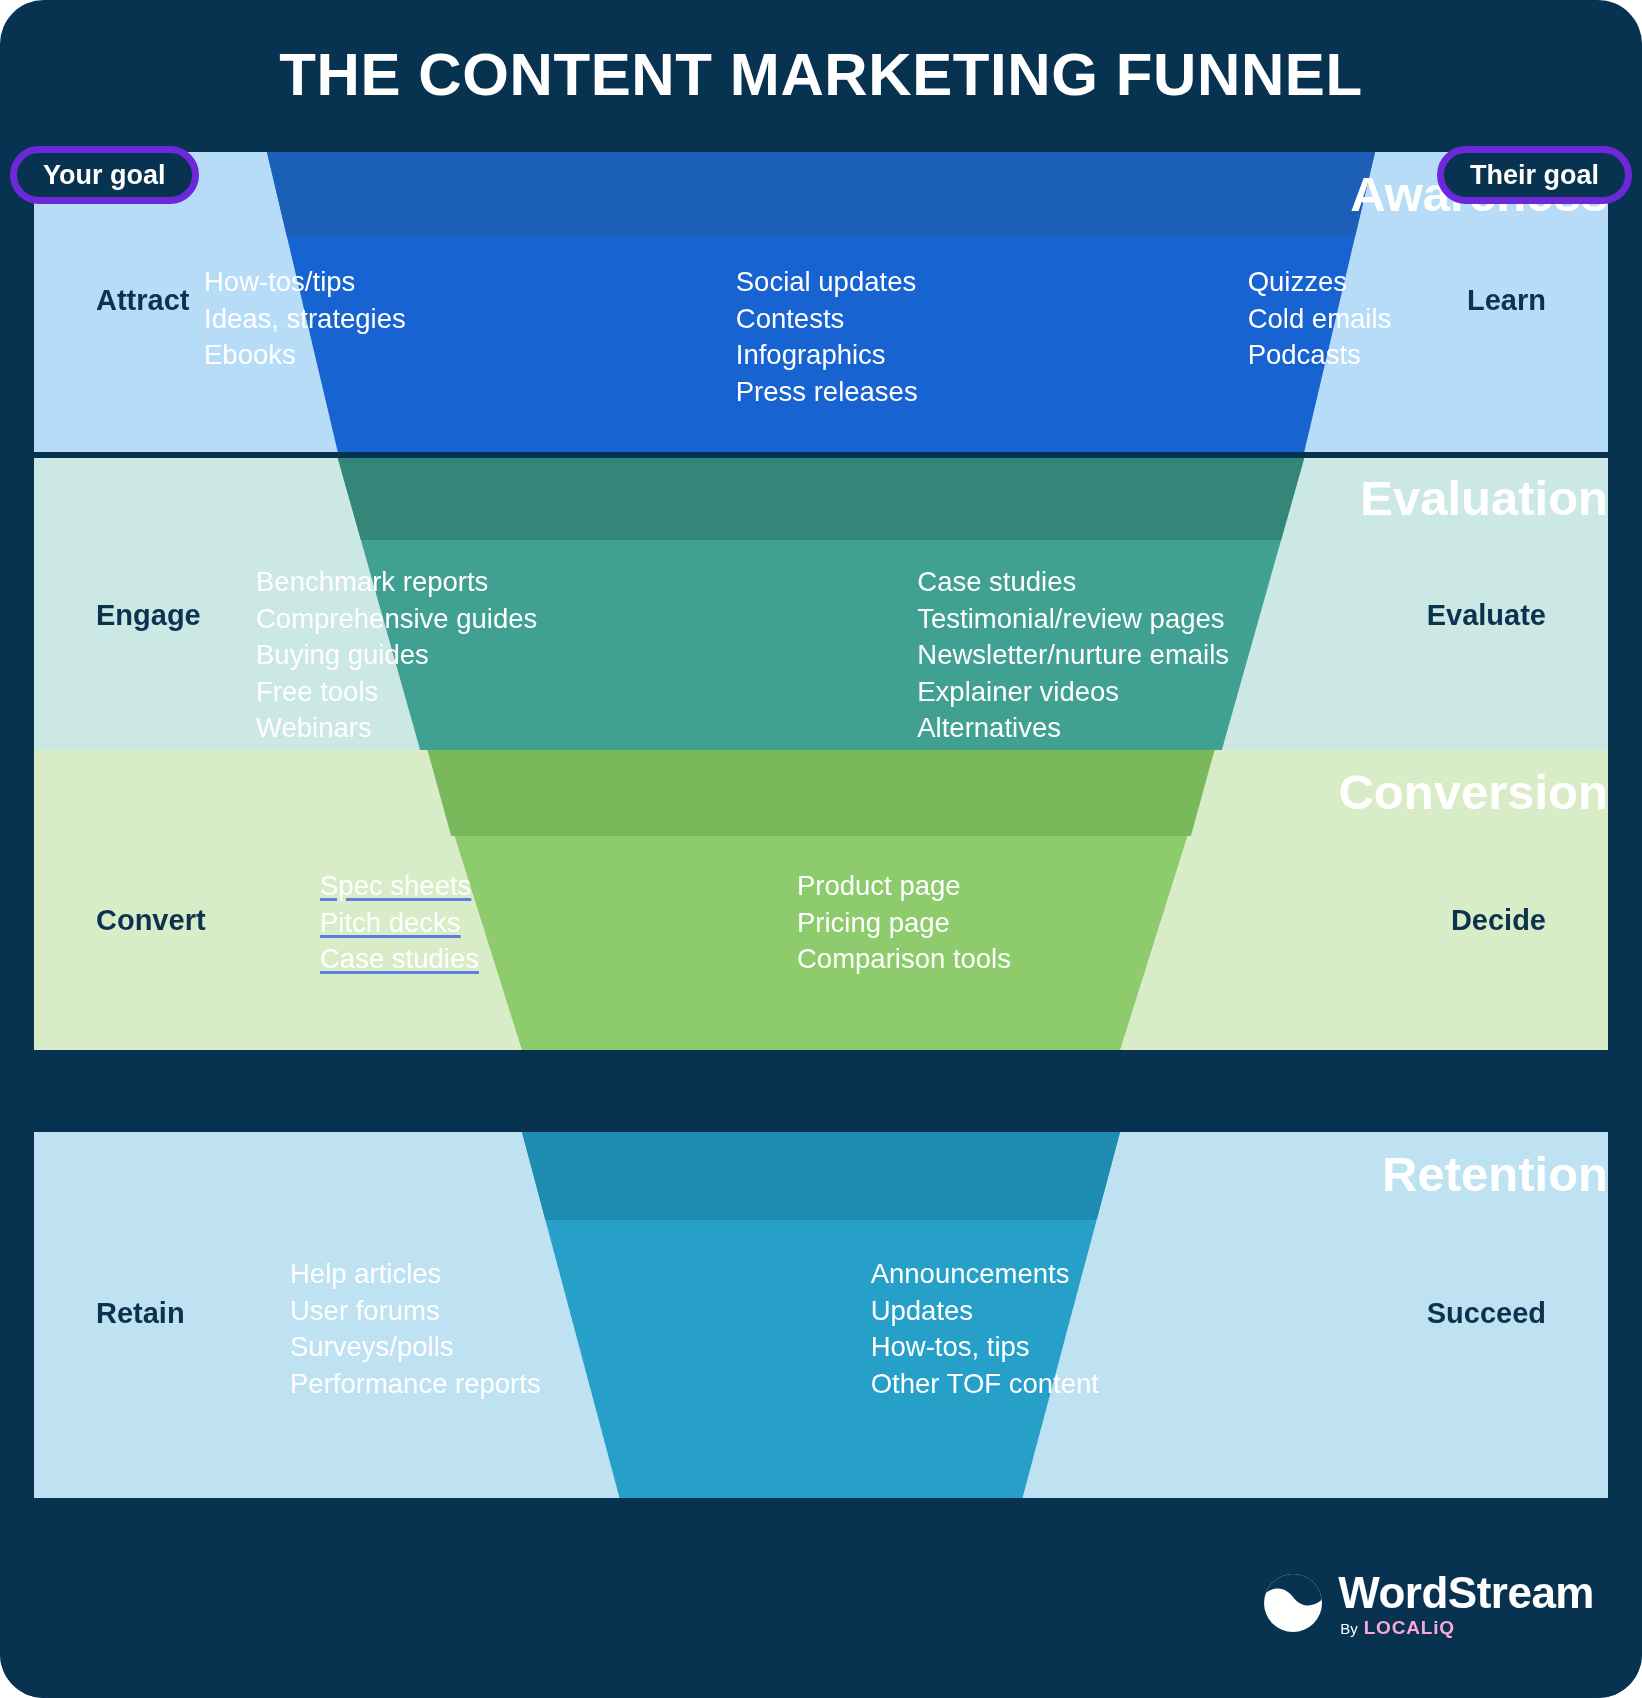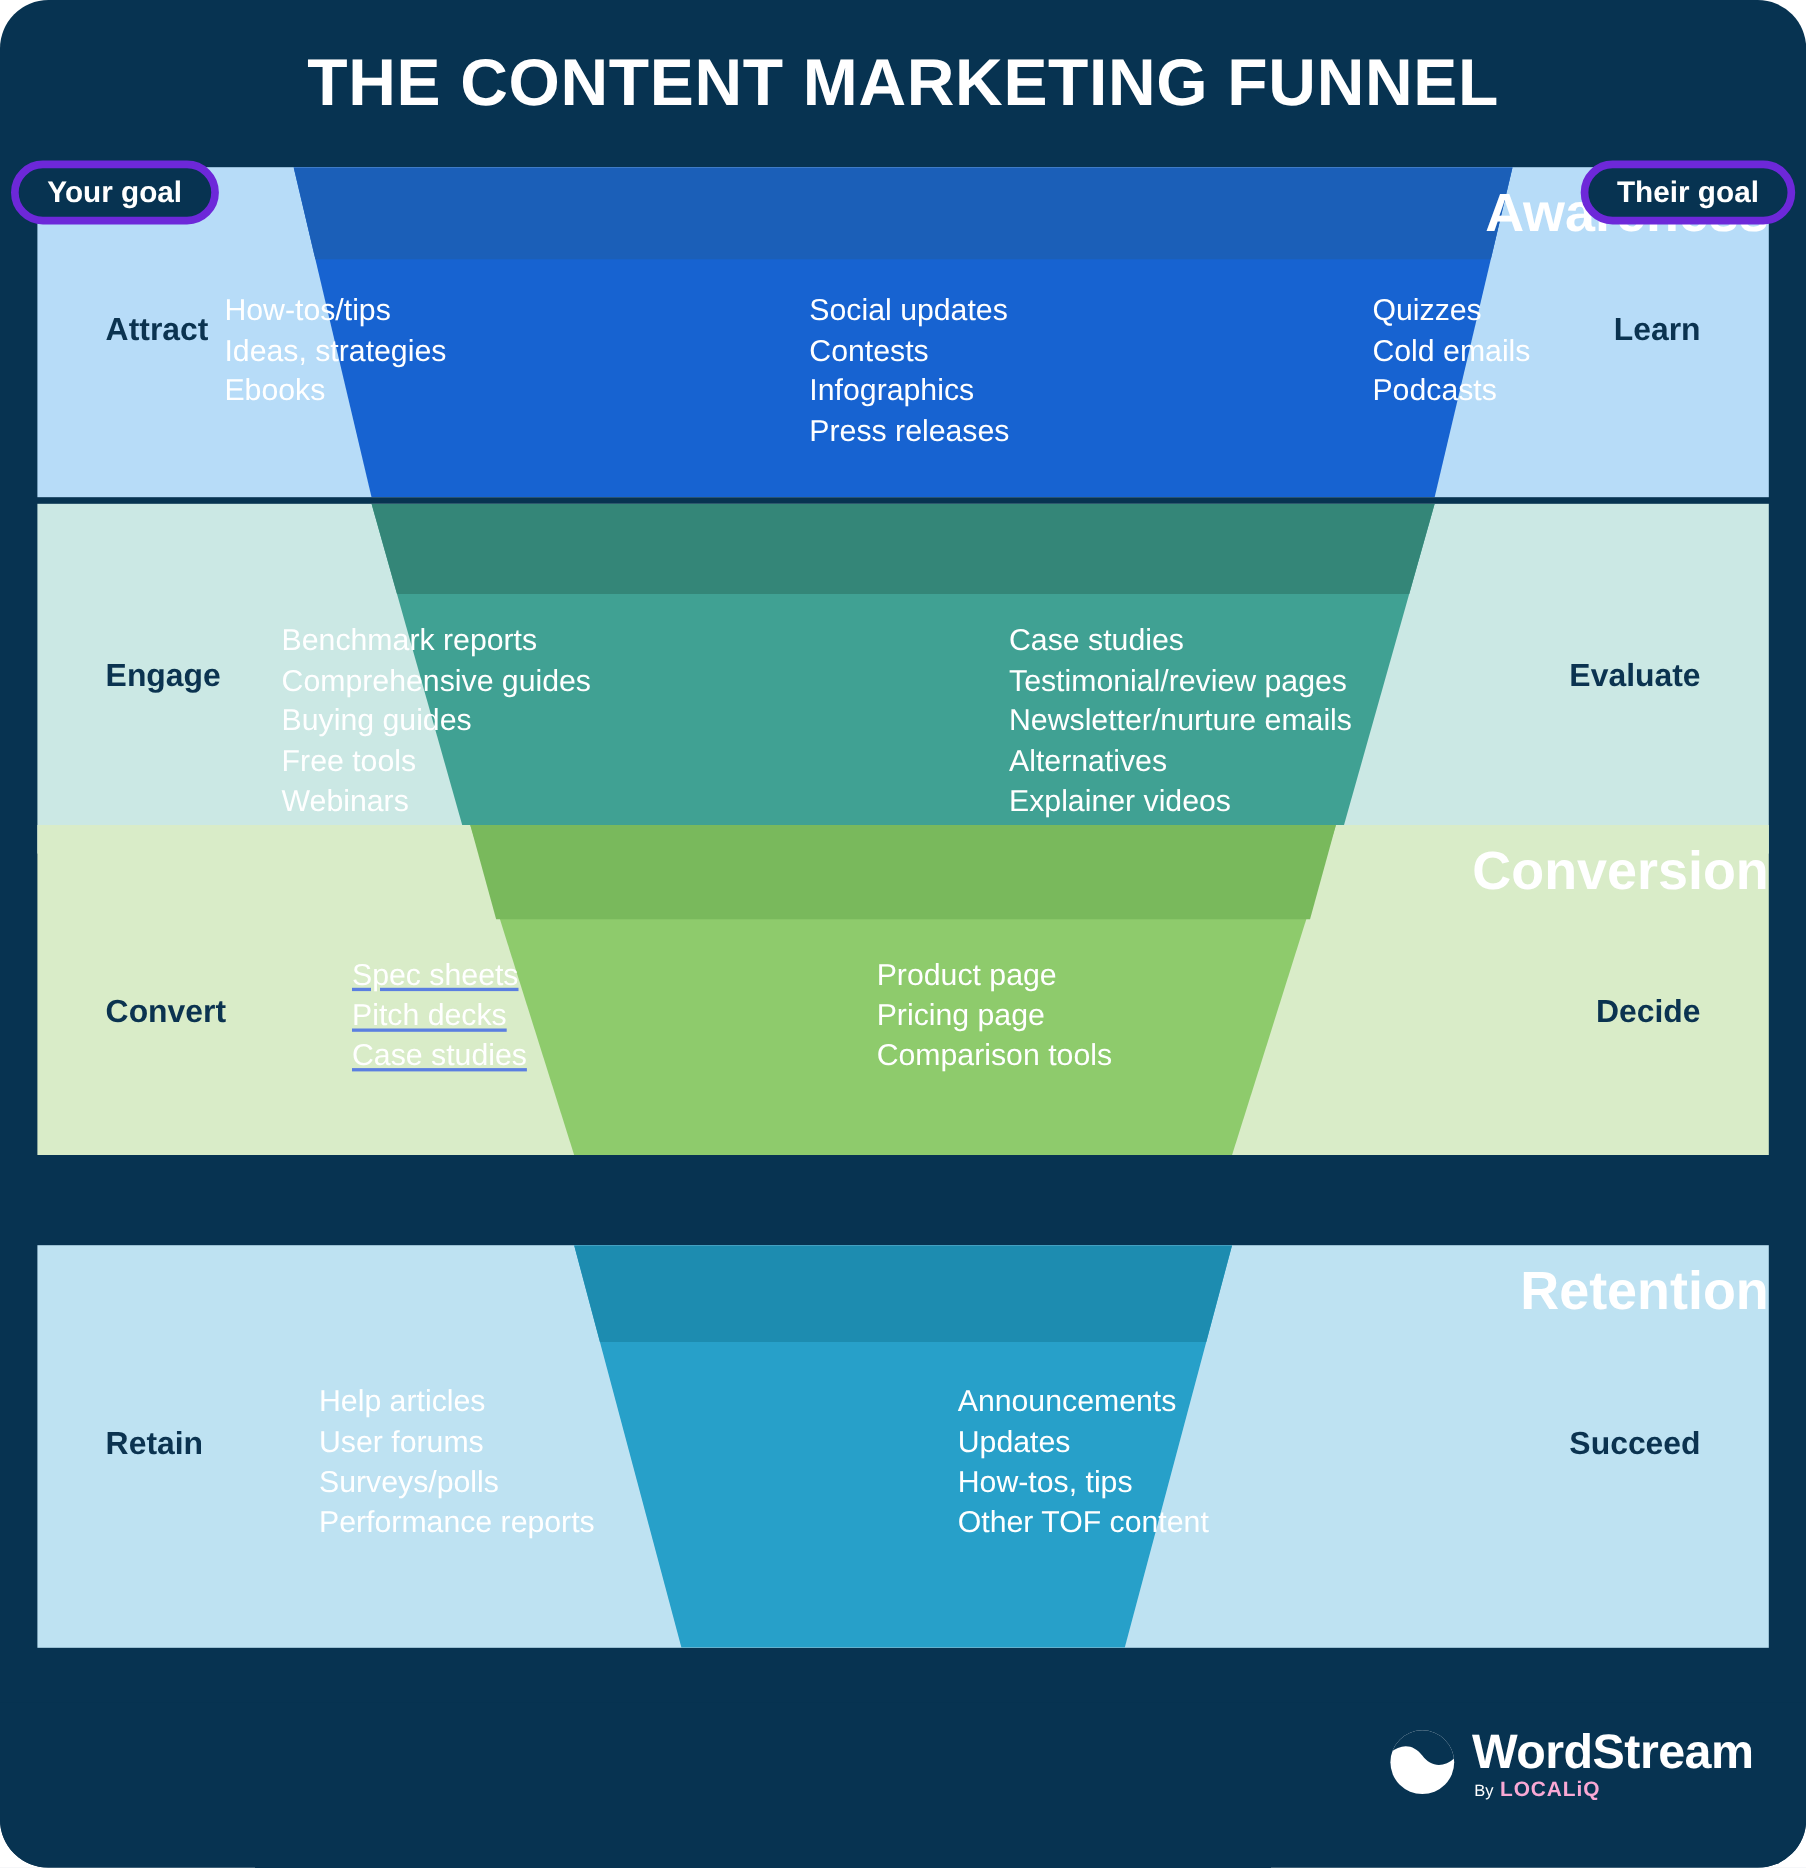--- a/index.html
+++ b/index.html
@@ -171,36 +171,37 @@
             <div class="item">Quizzes</div>
             <div class="item">Cold emails</div>
             <div class="item">Podcasts</div>
           </div>
         </div>
       </div>
       <div class="stage" style="top: 458px; height: 318px;">
         <div class="band" style="background: rgb(203, 232, 228);"></div>
         <div class="funnel-body" style="background: rgb(64, 161, 147); clip-path: polygon(19.3% 0%, 80.7% 0%, 75% 100%, 25% 100%);"></div>
         <div class="funnel-head" style="height: 318px; background: rgb(52, 134, 120); clip-path: polygon(19.3% 0%, 80.7% 0%, 79.2302% 25.7862%, 20.7698% 25.7862%);"></div>
+        <div class="stage-title" style="top: 12px;">Evaluation</div>
         <div class="side-label side-left" style="top: 141px;">Engage</div>
         <div class="side-label side-right" style="top: 141px;">Evaluate</div>
         <div class="cols" style="top: 106px; left: 222px;">
           <div class="col">
             <div class="item">Benchmark reports</div>
             <div class="item">Comprehensive guides</div>
             <div class="item">Buying guides</div>
             <div class="item">Free tools</div>
             <div class="item">Webinars</div>
           </div>
           <div class="col" style="margin-left: 380px;">
             <div class="item">Case studies</div>
             <div class="item">Testimonial/review pages</div>
             <div class="item">Newsletter/nurture emails</div>
+            <div class="item">Explainer videos</div>
             <div class="item">Alternatives</div>
-            <div class="item">Explainer videos</div>
           </div>
         </div>
       </div>
       <div class="stage" style="top: 750px; height: 300px; padding-left: 39px;">
         <div class="band" style="background: rgb(217, 236, 200);"></div>
         <div class="funnel-body" style="background: rgb(142, 203, 108); clip-path: polygon(25% 0%, 75% 0%, 69% 100%, 31% 100%);"></div>
         <div class="funnel-head" style="height: 344px; background: rgb(121, 185, 92); clip-path: polygon(25% 0%, 75% 0%, 73.5% 25%, 26.5% 25%);"></div>
         <div class="stage-title" style="top: 14px;">Conversion</div>
         <div class="side-label side-left" style="top: 154px;">Convert</div>
         <div class="side-label side-right" style="top: 154px;">Decide</div>

